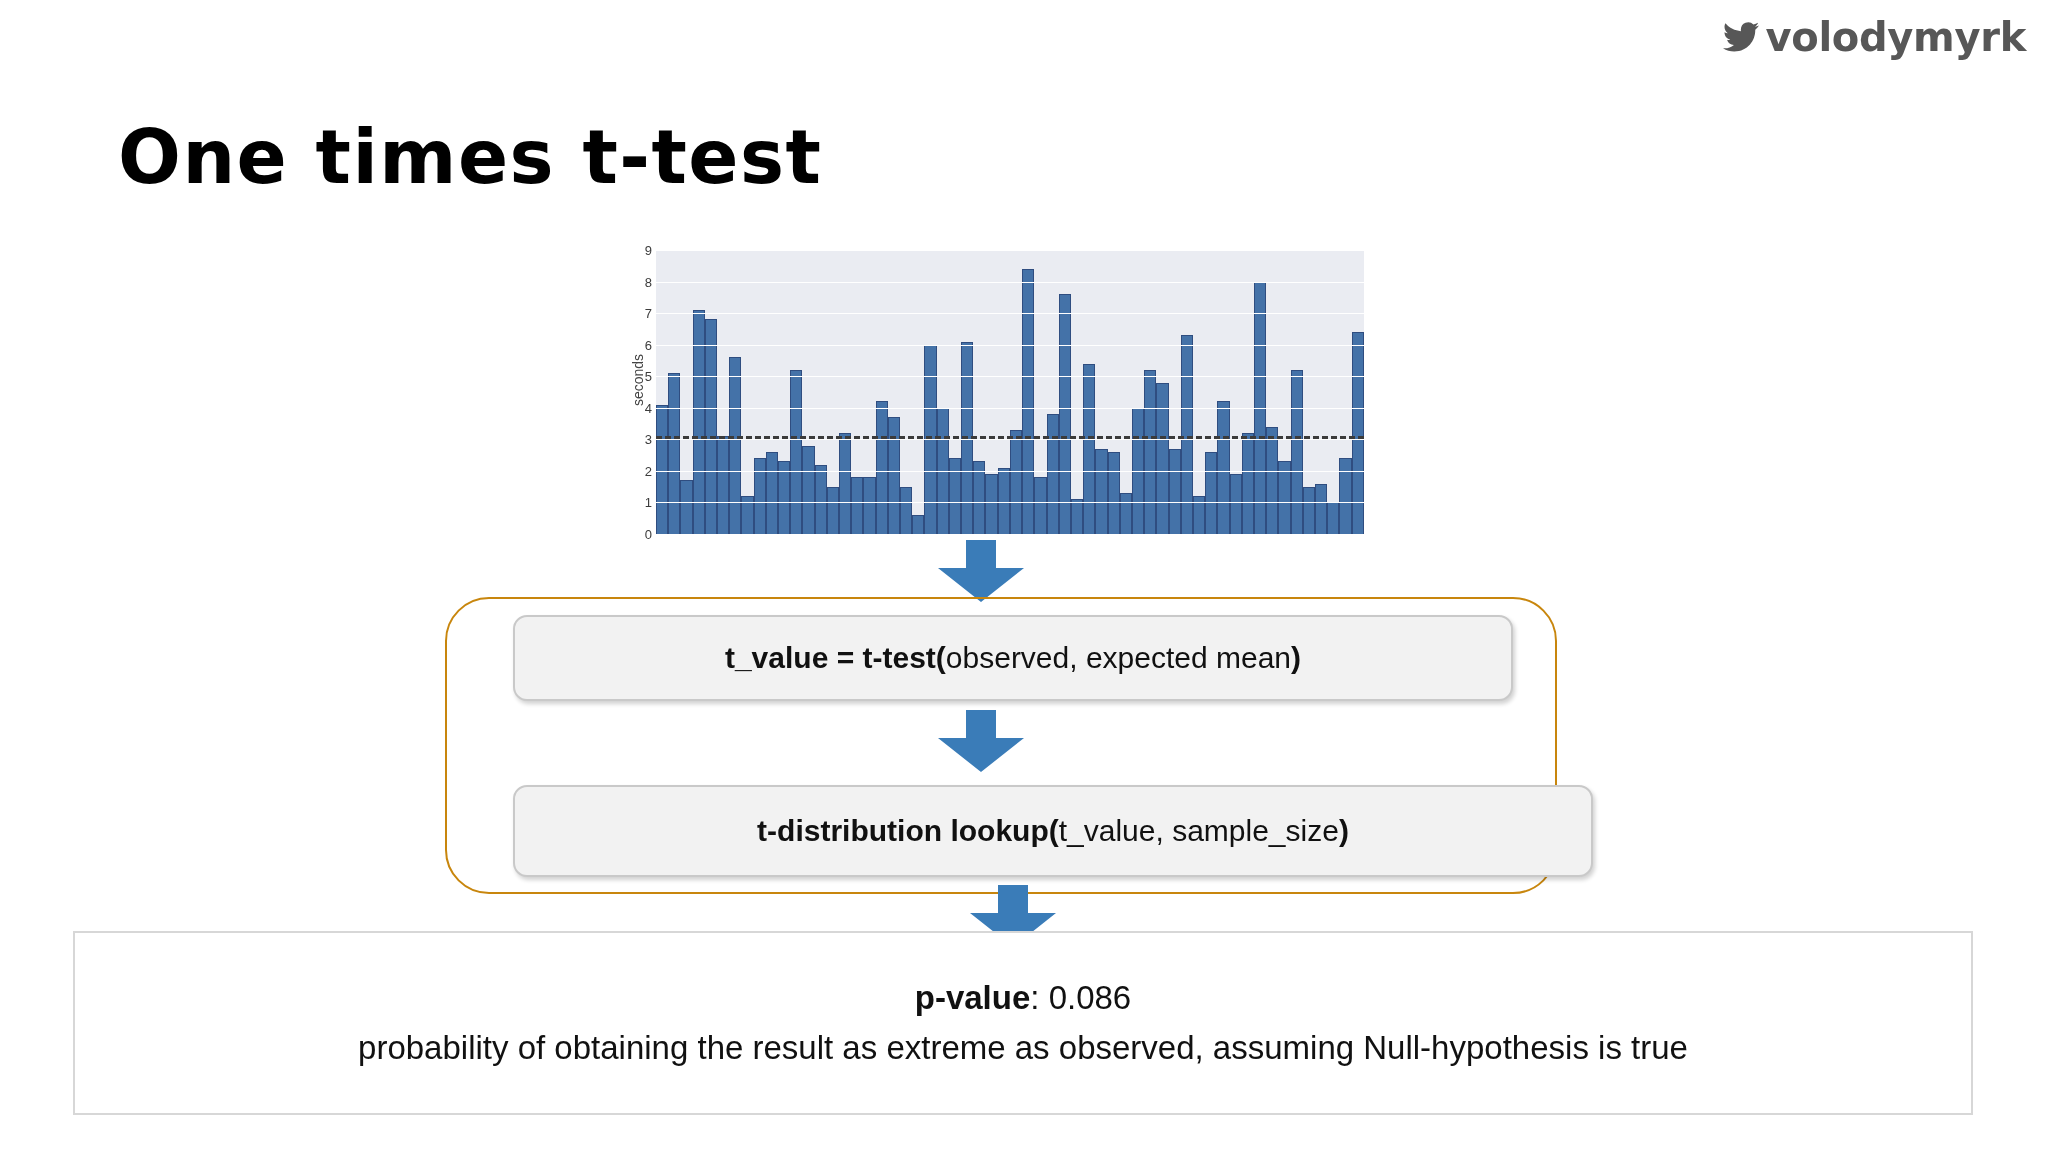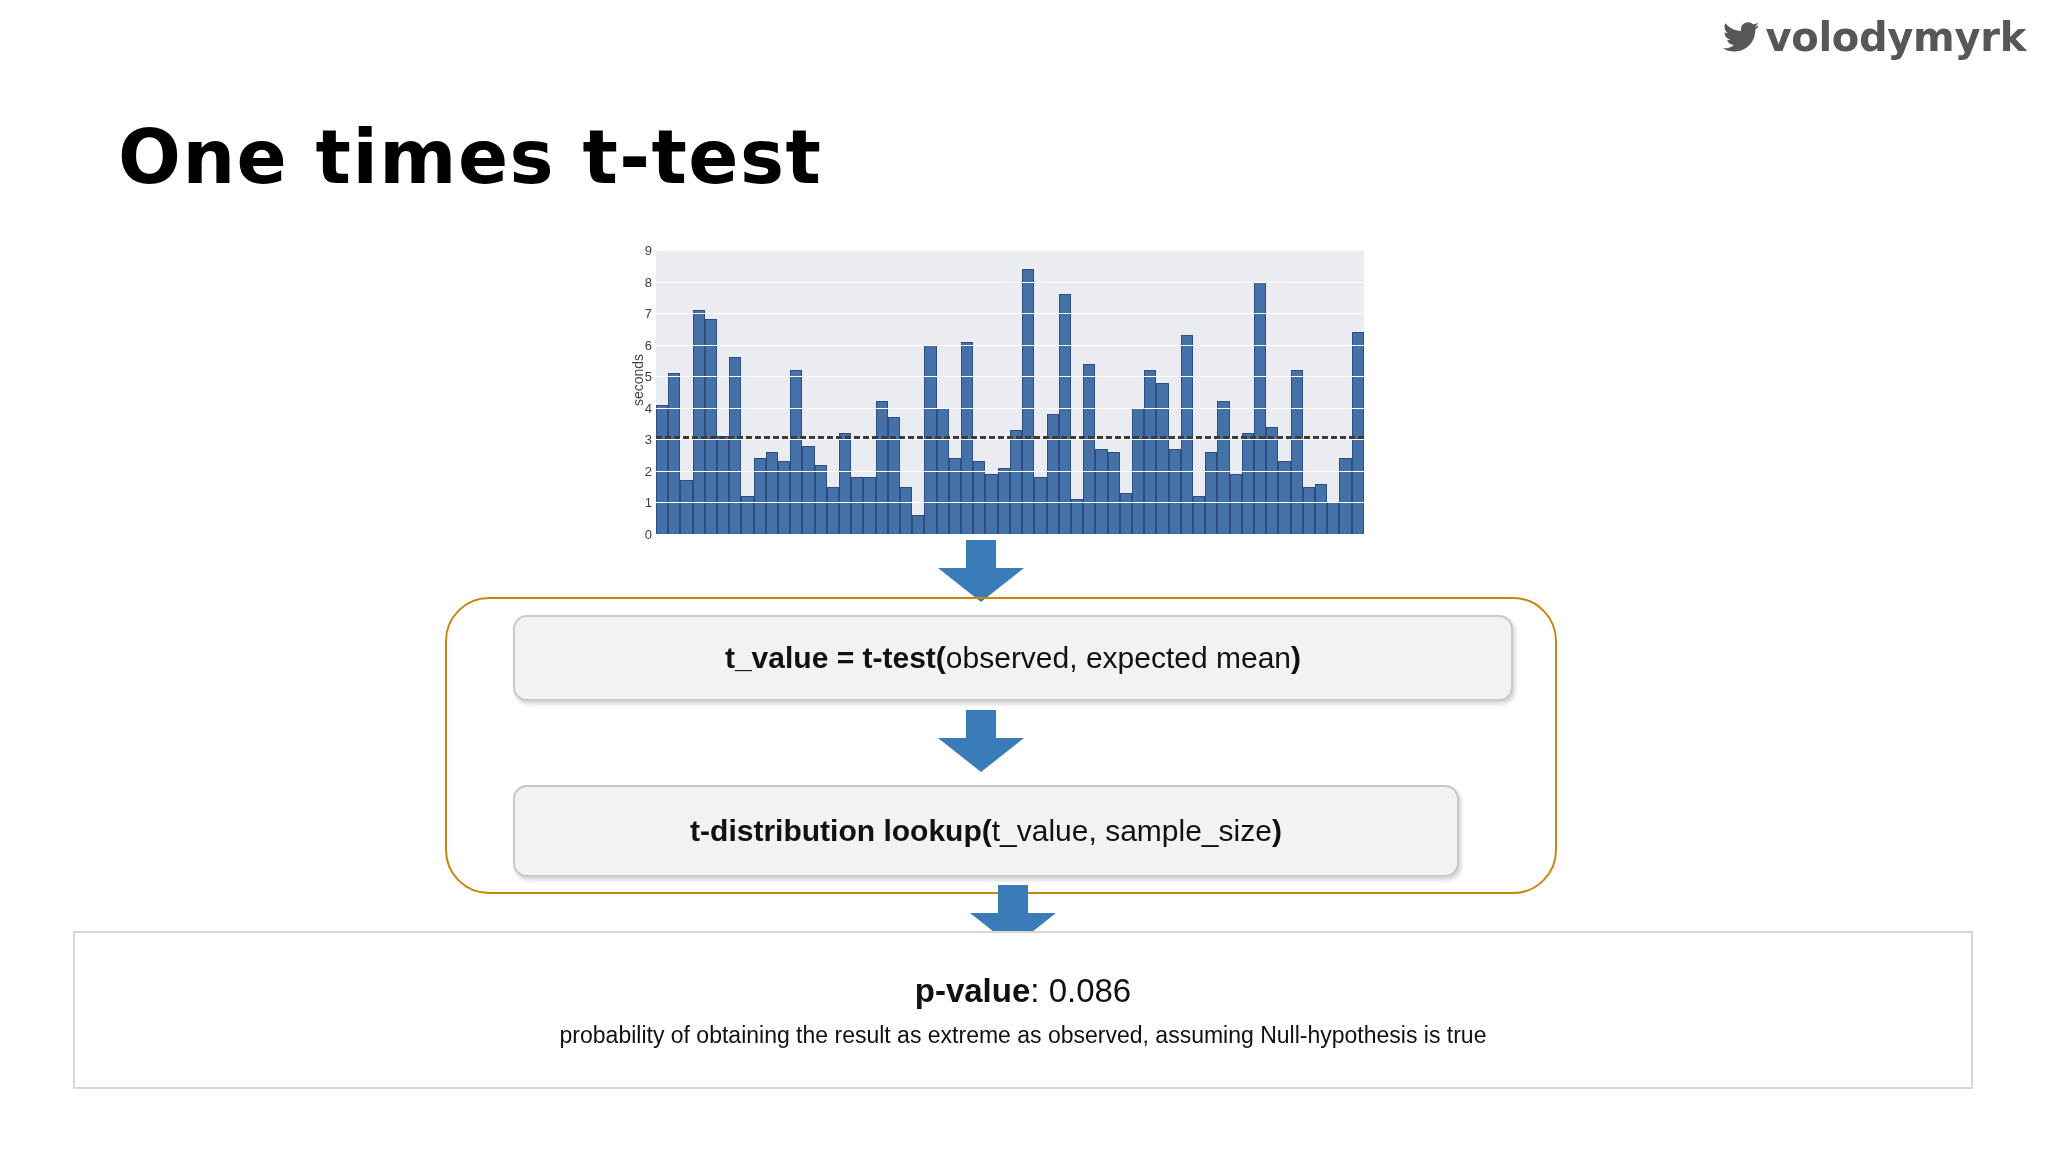--- a/index.html
+++ b/index.html
@@ -172,46 +172,46 @@
     align-items: center;
     justify-content: center;
   }
   .proc-box .label {
     font-size: 30px;
     color: #111;
     white-space: nowrap;
   }
   .proc-box .label b { font-weight: 700; }
   #proc-box-1 { left: 513px; top: 615px; width: 1000px; height: 86px; }
-  #proc-box-2 { left: 513px; top: 785px; width: 946px; height: 92px; }
+  #proc-box-2 { left: 513px; top: 785px; width: 1080px; height: 92px; }
 
   
   #result-box {
     position: absolute;
     left: 73px;
     top: 931px;
     width: 1900px;
-    height: 158px;
+    height: 184px;
     border: 2px solid #d7d7d7;
     box-sizing: border-box;
     background: #ffffff;
     display: flex;
     flex-direction: column;
     align-items: center;
     justify-content: center;
     gap: 12px;
   }
   #result-pvalue {
     font-size: 33px;
     color: #111;
     white-space: nowrap;
   }
   #result-pvalue b { font-weight: 700; }
   #result-desc {
-    font-size: 23px;
+    font-size: 33px;
     color: #111;
     white-space: nowrap;
   }
 </style>
 </head>
 <body>
 
 <div id="brand">
   <span class="bird">
     <svg viewBox="0 0 24 20" xmlns="http://www.w3.org/2000/svg">

